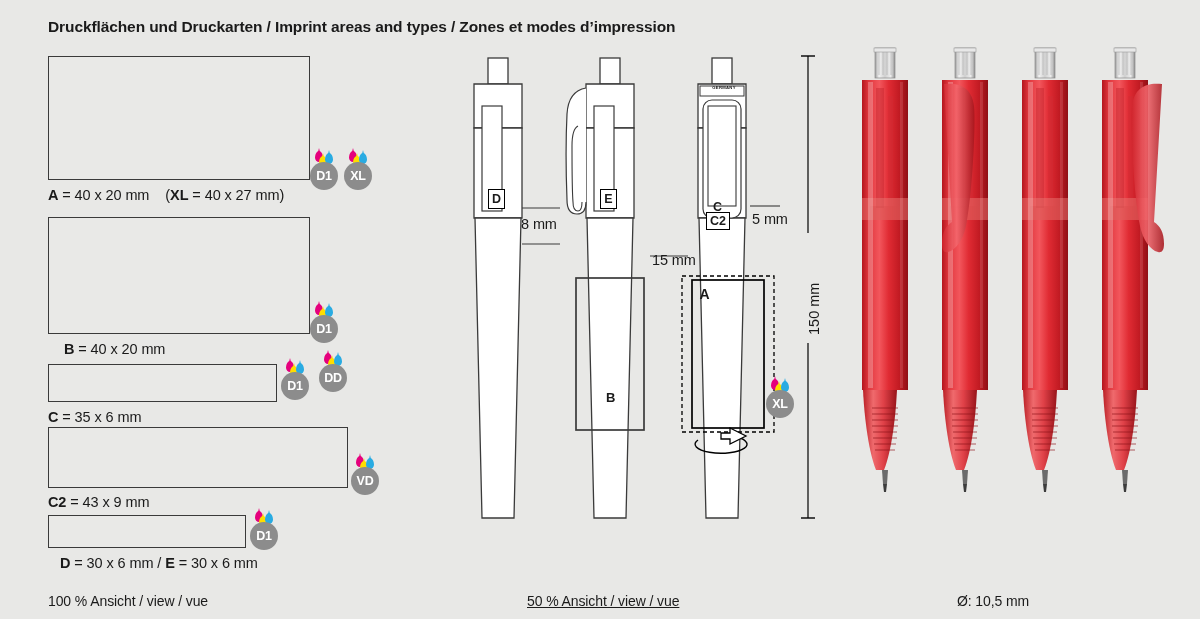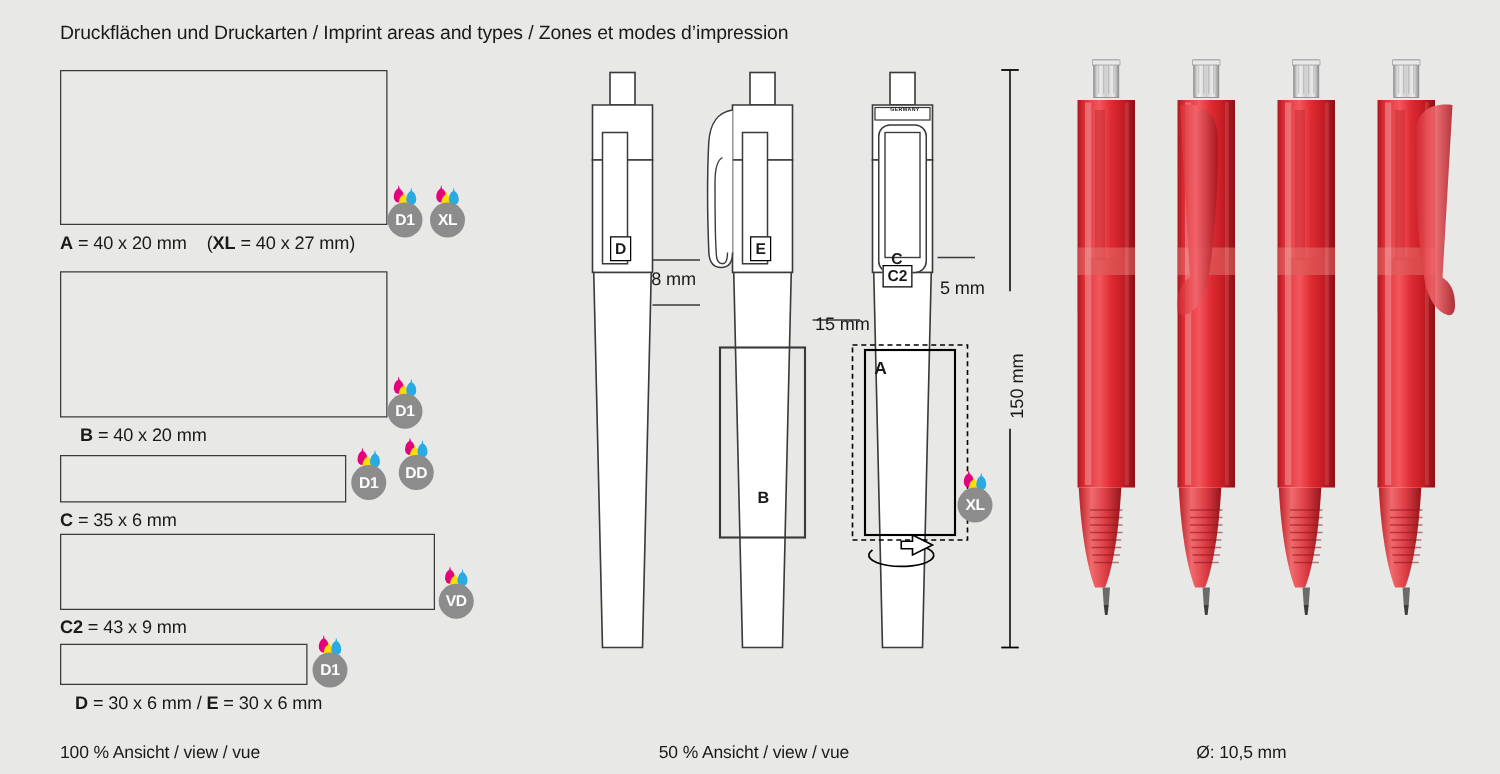--- a/index.html
+++ b/index.html
@@ -9,21 +9,21 @@
     font-family:"Liberation Sans", sans-serif;
     color:#1a1a1a;
     position:relative;
     overflow:hidden;
   }
   .abs{position:absolute;}
 
   
   #page-title{
     left:48px; top:18px;
-    font-size:15.5px; font-weight:normal;
+    font-size:15.5px; font-weight:bold;
     letter-spacing:-0.1px;
     white-space:nowrap;
   }
 
   
   .area-box{
     border:1.6px solid #3a3a3a;
     background:#e9e9e7;
     box-sizing:border-box;
   }
@@ -242,21 +242,21 @@
 <div class="zone-tag" style="left:695px;top:283px;width:19px;height:21px;border:none;background:transparent;font-size:14px;">
   <span>A</span>
 </div>
 <div class="abs" style="left:702px;top:85px;font-size:4.2px;font-weight:bold;letter-spacing:0.3px;width:44px;text-align:center;">
   <span>GERMANY</span>
 </div>
 
 <div class="abs dim-text" style="left:521px;top:216px;">
   <span>8 mm</span>
 </div>
-<div class="abs dim-text" style="left:752px;top:211px;margin-top:12px;">
+<div class="abs dim-text" style="left:752px;top:211px;">
   <span>5 mm</span>
 </div>
 <div class="abs dim-text" style="left:652px;top:252px;">
   <span>15 mm</span>
 </div>
 <div class="abs dim-vert" style="left:806px;top:335px;">
   <span>150 mm</span>
 </div>
 
 <div class="badge" style="left:766px;top:378px;">
@@ -352,14 +352,14 @@
     <use href="#penBody"></use>
   </g>
 
   <g transform="translate(240,0)">
     <use href="#penBody"></use>
     <path d="M56 36 c-16 -2 -28 4 -30 22 c-2 20 2 90 8 120 c3 14 10 24 18 26 c4 1 6 -2 6 -8 c0 -12 -4 -18 -10 -22" fill="url(#clipGrad)" opacity="0.88" transform="translate(16,0)"></path>
   </g>
 </svg>
 
 <div class="abs caption" style="left:48px;top:593px;">100 % Ansicht / view / vue</div>
-<div class="abs caption" style="left:527px;top:593px;">50 % Ansicht / view / vue</div>
+<div class="abs caption" style="left:527px;top:593px;text-decoration:underline;">50 % Ansicht / view / vue</div>
 <div class="abs caption" style="left:957px;top:593px;">Ø: 10,5 mm</div>
 
 </body></html>

